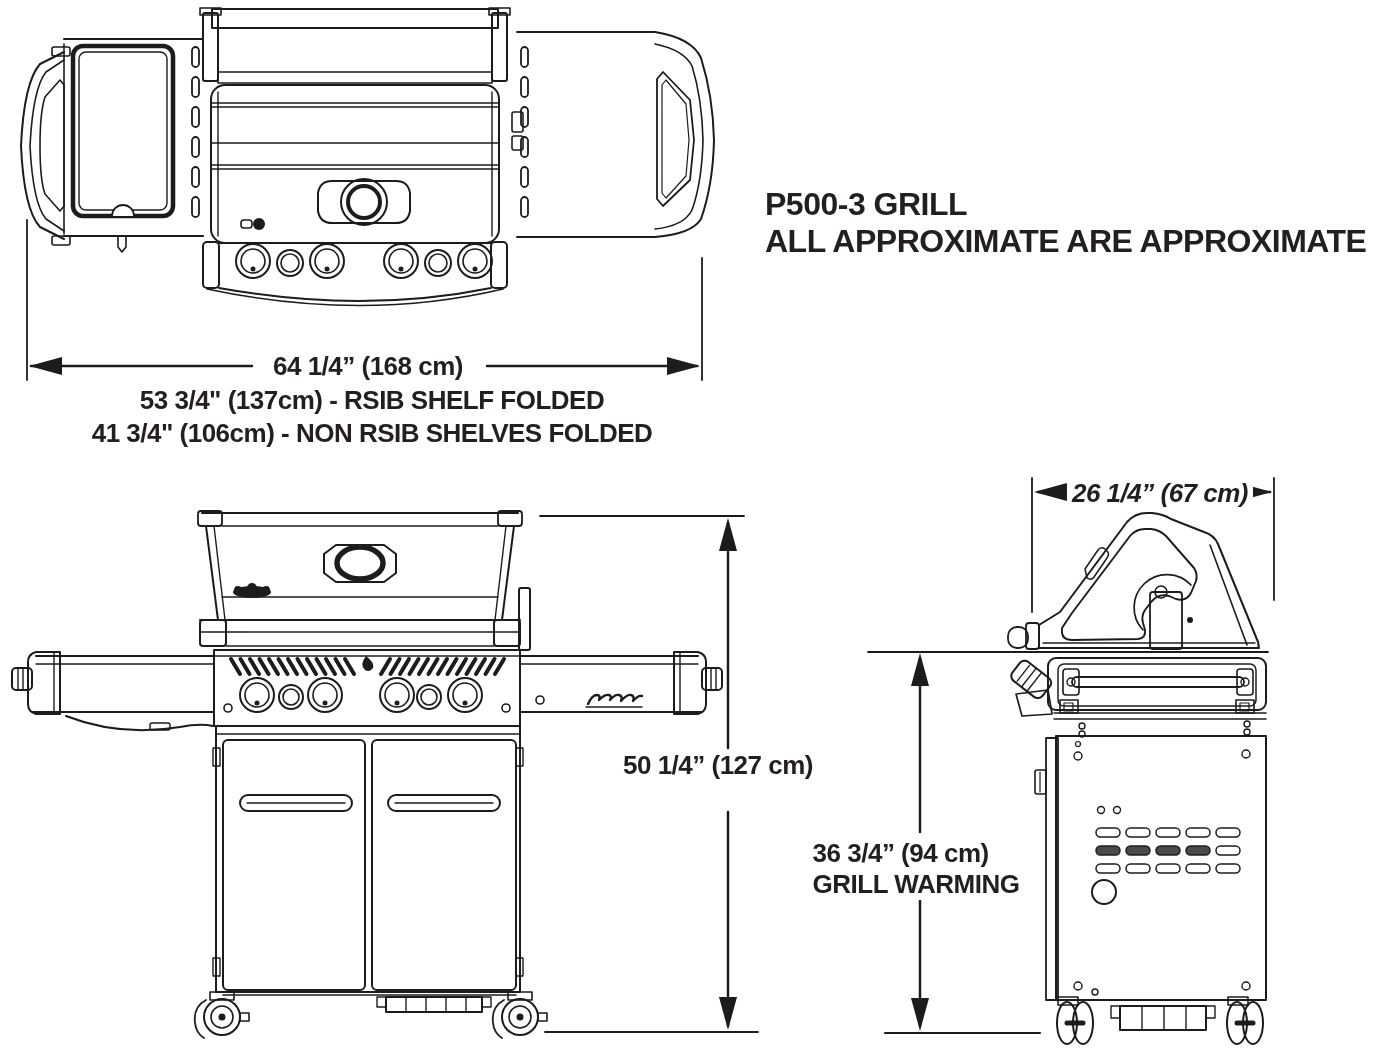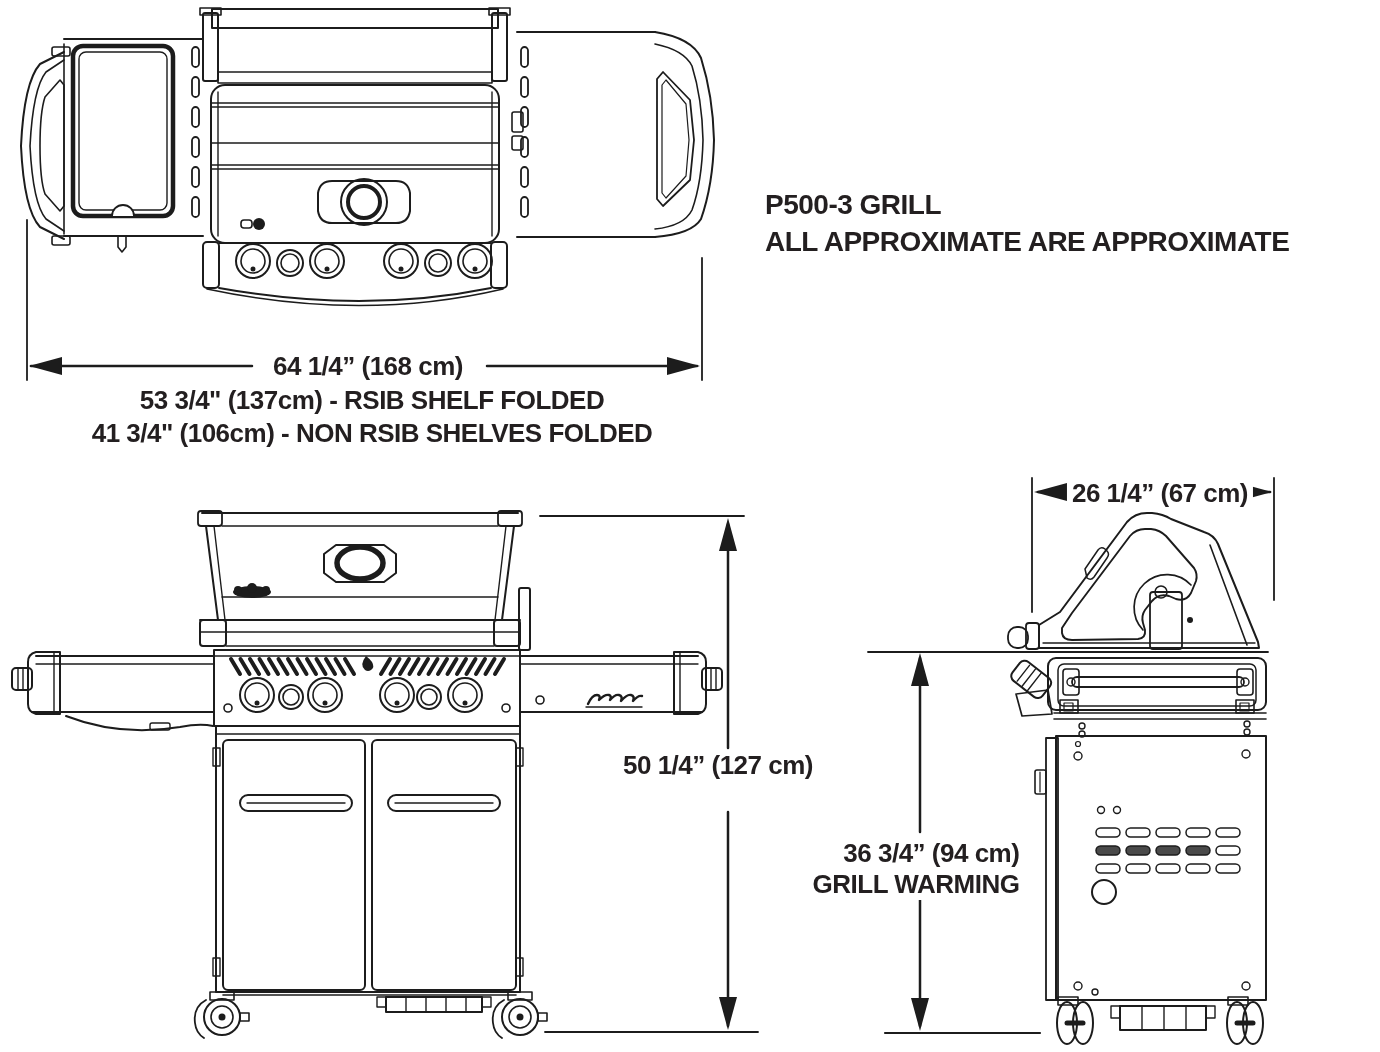--- a/index.html
+++ b/index.html
@@ -5,29 +5,29 @@
   html,body{margin:0;padding:0;background:#ffffff;}
   .canvas{
     position:relative;width:1380px;height:1052px;background:#ffffff;overflow:hidden;
     font-family:"Liberation Sans","DejaVu Sans",sans-serif;
   }
   svg{position:absolute;left:0;top:0;}
   .lbl{
     position:absolute;color:#231f20;font-weight:bold;letter-spacing:-0.5px;
     white-space:nowrap;line-height:1.15;
   }
-  .info{left:765px;top:186px;font-size:28px;line-height:37px;}
+  .info{left:765px;top:186px;font-size:32px;line-height:37px;}
   .dim{font-size:26px;background:#ffffff;padding:0 5px;}
   .ctr{transform:translateX(-50%);text-align:center;}
   .d-top1{left:368px;top:352px;}
   .d-top2{left:372px;top:386px;}
   .d-top3{left:372px;top:419px;}
   .d-front{right:562px;top:750px;text-align:left;line-height:31px;}
-  .d-side{left:1160px;top:479px;}
-  .d-gh{left:916px;top:838px;text-align:right;line-height:31px;}
+  .d-side{left:1160px;top:479px;font-style:italic;}
+  .d-gh{left:916px;top:838px;text-align:left;line-height:31px;}
 </style>
 </head>
 <body>
 
 <div class="canvas">
 
 <svg width="1380" height="1052" viewBox="0 0 1380 1052">
 <g stroke="#1c1c1c" fill="none" stroke-width="2" stroke-linejoin="round" stroke-linecap="round">
 
   <g>

